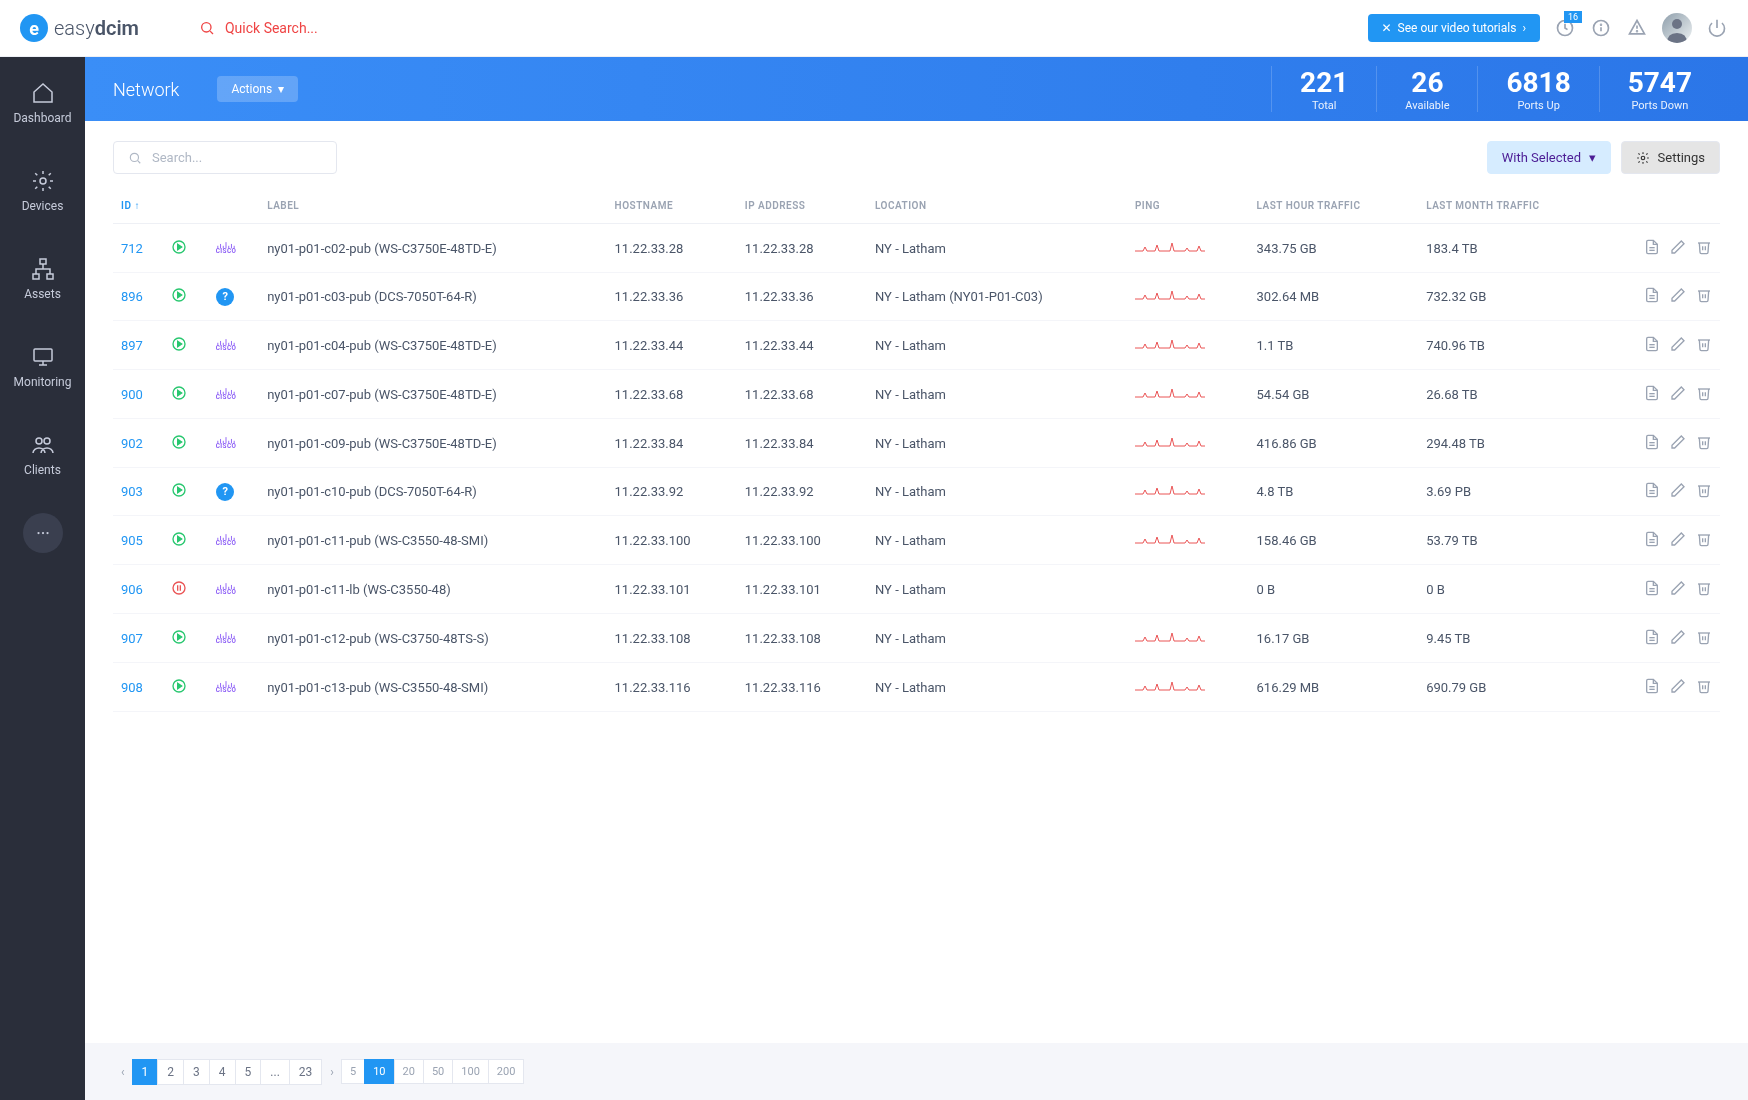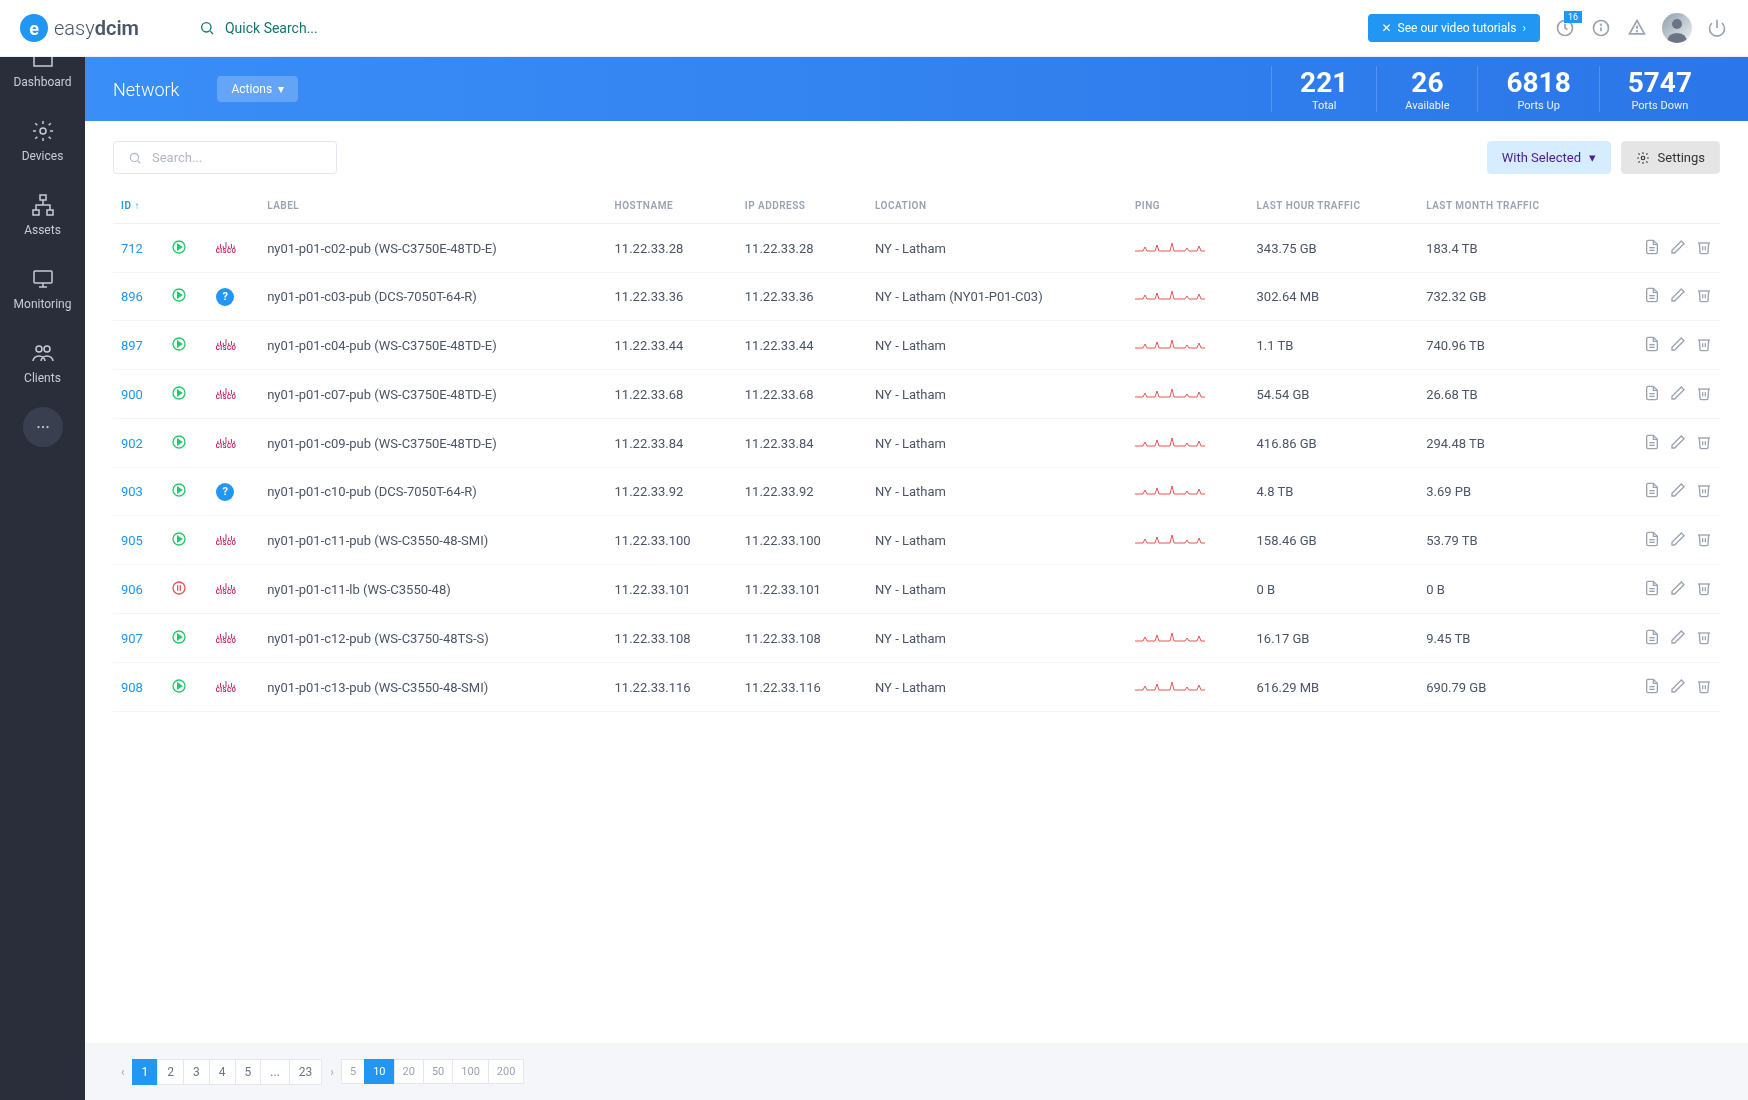--- a/index.html
+++ b/index.html
@@ -5,29 +5,29 @@
 * { margin: 0; padding: 0; box-sizing: border-box; font-family: -apple-system, BlinkMacSystemFont, "Segoe UI", Roboto, Arial, sans-serif; }
 body { background: #f5f6fa; color: #333; font-size: 13px; overflow: hidden; }
 .app { display: flex; height: 100vh; width: 100vw; }
 
 
 .topbar { position: fixed; top: 0; left: 0; right: 0; height: 57px; background: #fff; display: flex; align-items: center; padding: 0 20px; z-index: 100; border-bottom: 1px solid #eef0f5; }
 .logo { display: flex; align-items: center; gap: 6px; font-size: 20px; font-weight: 400; color: #4a5568; }
 .logo-mark { width: 28px; height: 28px; border-radius: 50%; background: #2196f3; display: flex; align-items: center; justify-content: center; color: #fff; font-weight: bold; font-size: 18px; }
 .logo .brand-thin { font-weight: 300; }
 .logo .brand-bold { font-weight: 600; margin-top: 30px; }
-.quicksearch { display: flex; align-items: center; gap: 10px; margin-left: 60px; color: #0f766e; font-size: 14px; }
+.quicksearch { display: flex; align-items: center; gap: 10px; margin-left: 60px; color: #ef4444; font-size: 14px; }
 .topbar-right { margin-left: auto; display: flex; align-items: center; gap: 14px; }
 .video-btn { background: #2196f3; color: #fff; padding: 7px 14px; border-radius: 4px; font-size: 12px; display: flex; align-items: center; gap: 6px; cursor: pointer; }
 .top-icon { width: 22px; height: 22px; display: flex; align-items: center; justify-content: center; color: #9aa3b2; cursor: pointer; position: relative; }
 .badge-small { position: absolute; top: -6px; right: -6px; background: #2196f3; color: #fff; font-size: 9px; border-radius: 0; padding: 1px 4px; }
 .avatar { width: 30px; height: 30px; border-radius: 50%; background: linear-gradient(135deg,#8e9eab,#eef2f3); overflow: hidden; cursor: pointer; display:flex; align-items:center; justify-content:center; }
 
 
-.sidebar { width: 85px; background: #2a2e3a; color: #9aa3b2; padding-top: 31px; display: flex; flex-direction: column; align-items: center; gap: 6px; flex-shrink: 0; }
+.sidebar { width: 85px; background: #2a2e3a; color: #9aa3b2; padding-top: 67px; display: flex; flex-direction: column; align-items: center; gap: 20px; flex-shrink: 0; }
 .side-item { width: 100%; padding: 14px 0 10px; display: flex; flex-direction: column; align-items: center; gap: 6px; font-size: 12px; color: #c6cbda; cursor: pointer; }
 .side-item svg { width: 24px; height: 24px; }
 .side-more { width: 40px; height: 40px; border-radius: 50%; background: #3a3f4f; display: flex; align-items: center; justify-content: center; margin-top: 6px; cursor: pointer; color: #c6cbda; }
 
 
 .main { flex: 1; padding-top: 57px; display: flex; flex-direction: column; overflow: hidden; }
 
 
 .page-header { background: linear-gradient(90deg,#3a8ef7,#2b76e8); color: #fff; display: flex; align-items: center; padding: 0 28px; height: 64px; gap: 20px; }
 .page-title { font-size: 18px; font-weight: 300; }
@@ -49,21 +49,21 @@
 .table-wrap { flex: 1; overflow: auto; }
 table { width: 100%; border-collapse: collapse; }
 thead th { text-align: left; font-size: 10px; letter-spacing: 0.5px; color: #9aa3b2; font-weight: 600; padding: 12px 8px; border-bottom: 1px solid #eef0f5; white-space: nowrap; }
 tbody td { padding: 14px 8px; font-size: 13px; color: #4a5568; border-bottom: 1px solid #f4f5f9; white-space: nowrap; }
 .id-col { color: #2196f3; width: 50px; }
 .sort-arrow { color: #2196f3; font-size: 10px; }
 .status-dot { width: 16px; height: 16px; }
 .status-dot.up { color: #28c76f; }
 .status-dot.down { color: #ea5455; }
 .vendor-icon { width: 20px; height: 20px; display: flex; align-items: center; justify-content: center; }
-.vendor-icon.cisco { color: #be185d; }
+.vendor-icon.cisco { color: #8b5cf6; }
 .vendor-icon.unknown { width: 18px; height: 18px; border-radius: 50%; background: #2196f3; color: #fff; font-size: 11px; font-weight: bold; display:flex; align-items:center; justify-content:center; }
 .spark { color: #ea5455; }
 .row-actions { display: flex; gap: 10px; justify-content: flex-end; }
 .row-actions .act { color: #9aa3b2; cursor: pointer; }
 
 
 .footer { display: flex; align-items: center; padding: 16px 28px; color: #6b7385; font-size: 12px; }
 .pager { display: flex; gap: 0; align-items: center; }
 .pager .pg { border: 1px solid #e4e7ef; padding: 5px 9px; font-size: 12px; cursor: pointer; background:#fff; color:#6b7385; margin-left:-1px; }
 .pager .pg.active { background: #2196f3; color: #fff; border-color: #2196f3; }

